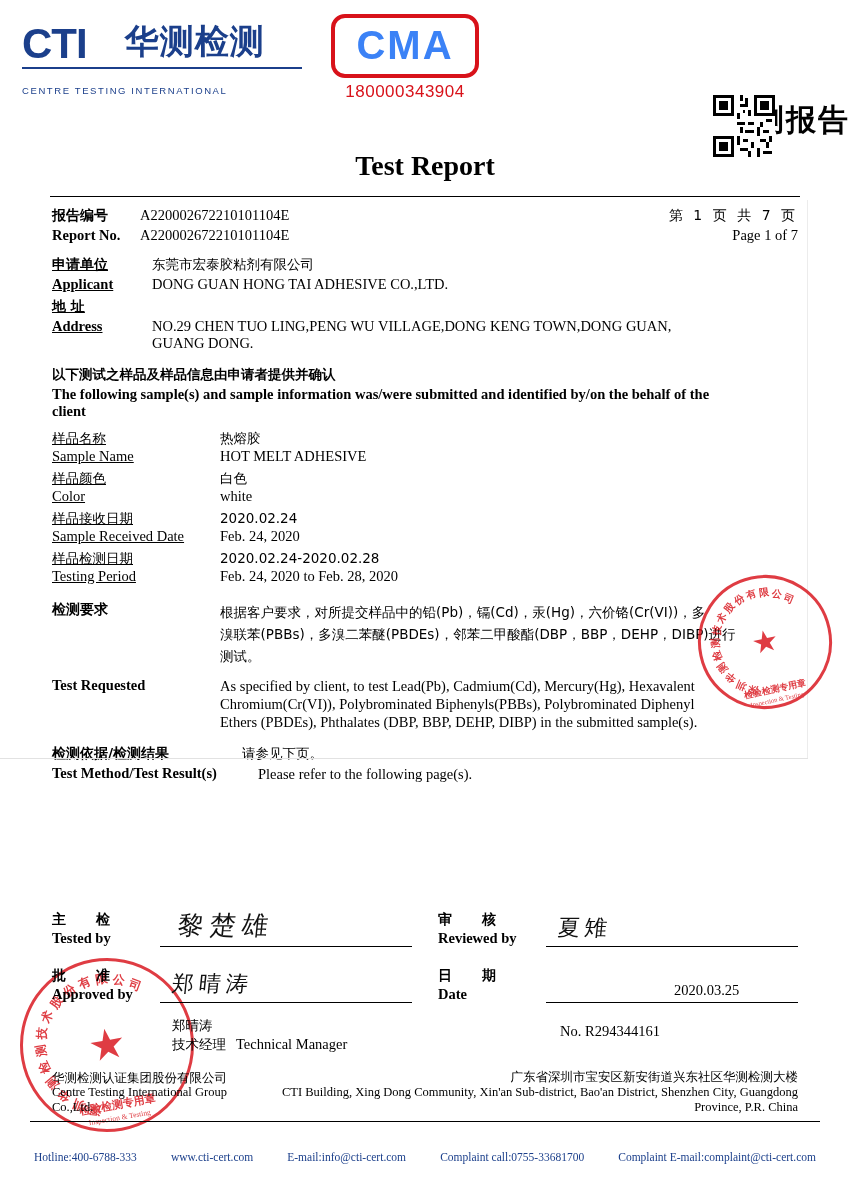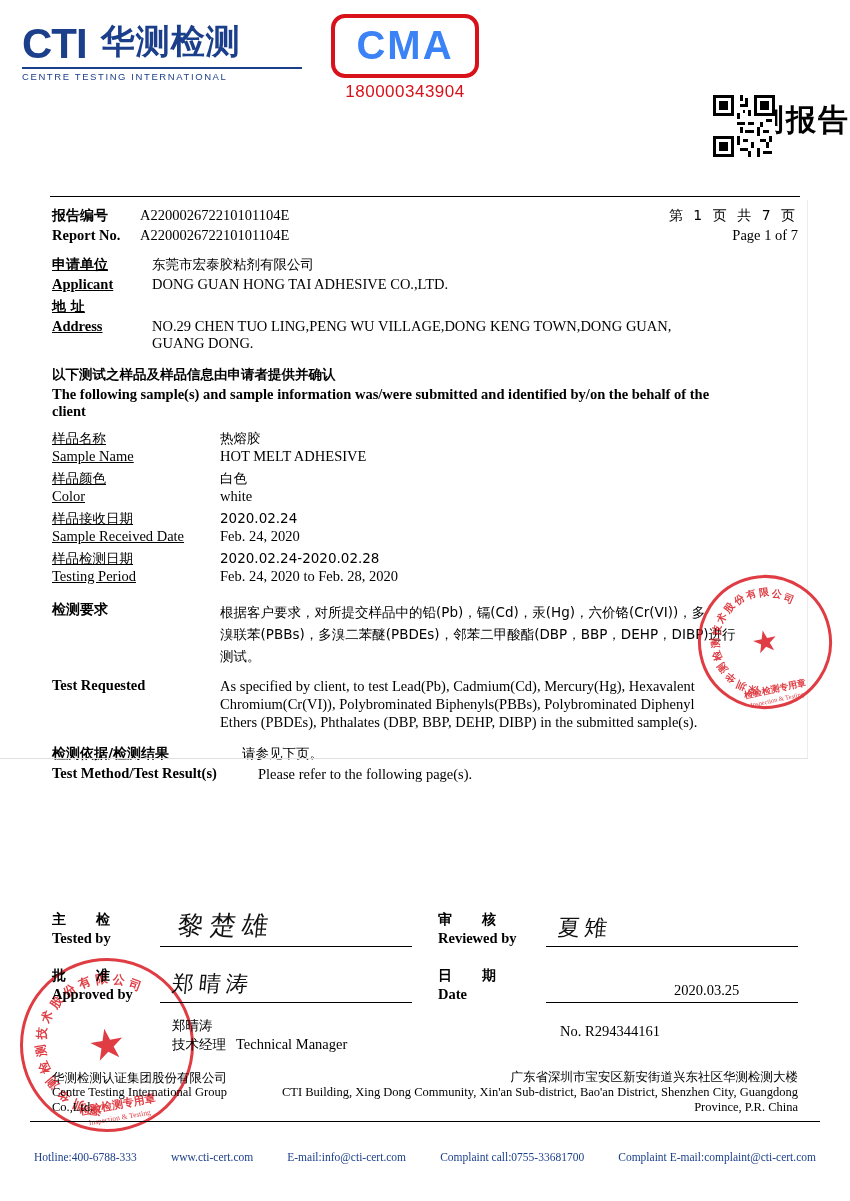--- a/index.html
+++ b/index.html
@@ -51,28 +51,29 @@
     vertical-align: top;
     margin-left: 10px;
   }
   .cti-cn-main {
     font-family: "DejaVu Sans", sans-serif;
     font-weight: bold;
     font-size: 34px;
     color: #1b3f8b;
     letter-spacing: 1px;
     line-height: 38px;
+    margin-left: 24px;
   }
   .cti-sub {
     font-family: "Liberation Sans", sans-serif;
     font-size: 9.5px;
     color: #1b3f8b;
     letter-spacing: 1.6px;
     border-top: 2px solid #1b3f8b;
-    padding-top: 2px;
+    padding-top: 16px;
     margin-top: 1px;
     width: 280px;
   }
 
   .cma-block {
     position: absolute;
     left: 330px;
     top: 14px;
     width: 150px;
     text-align: center;
@@ -435,20 +436,21 @@
     </div>
 
     <div class="cma-block">
       <div class="cma-box">
         <div class="cma-text">CMA</div>
       </div>
       <div class="cma-num">180000343904</div>
     </div>
 
     <div class="title-cn">检测报告</div>
+    <div class="title-en">Test Report</div>
 
     <svg class="qr" viewBox="0 0 21 21" shape-rendering="crispEdges">
       <rect width="21" height="21" fill="#fff"></rect>
       <g fill="#000">
         <rect x="0" y="0" width="7" height="1"></rect>
           <rect x="0" y="6" width="7" height="1"></rect>
         <rect x="0" y="0" width="1" height="7"></rect>
           <rect x="6" y="0" width="1" height="7"></rect>
         <rect x="2" y="2" width="3" height="3"></rect>
         <rect x="14" y="0" width="7" height="1"></rect>

